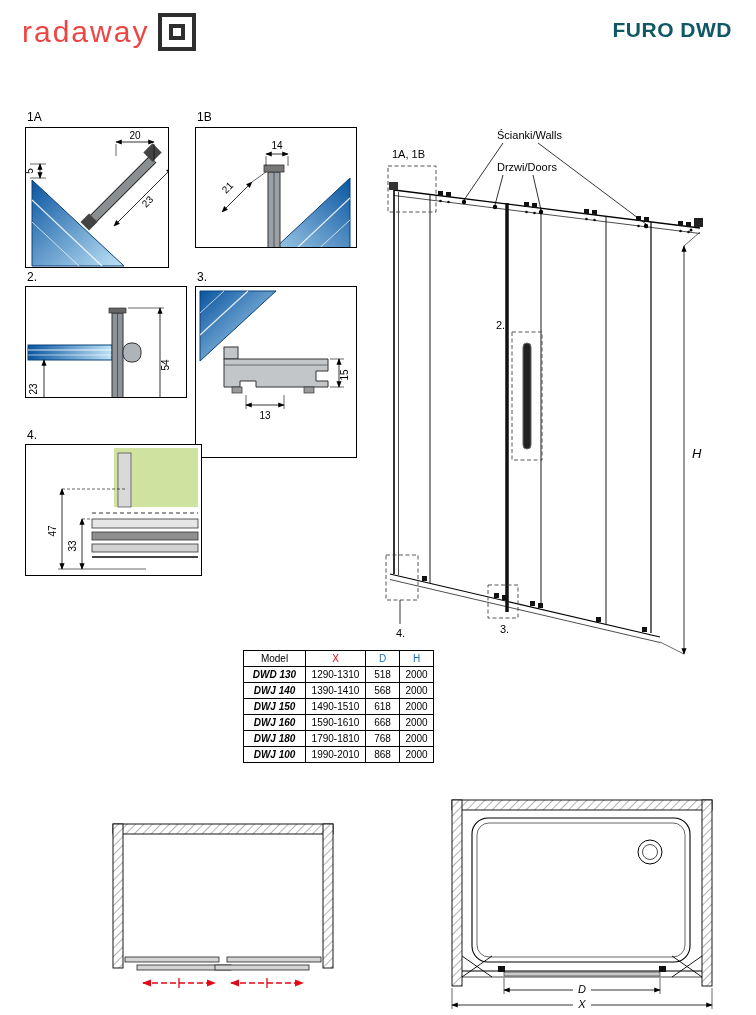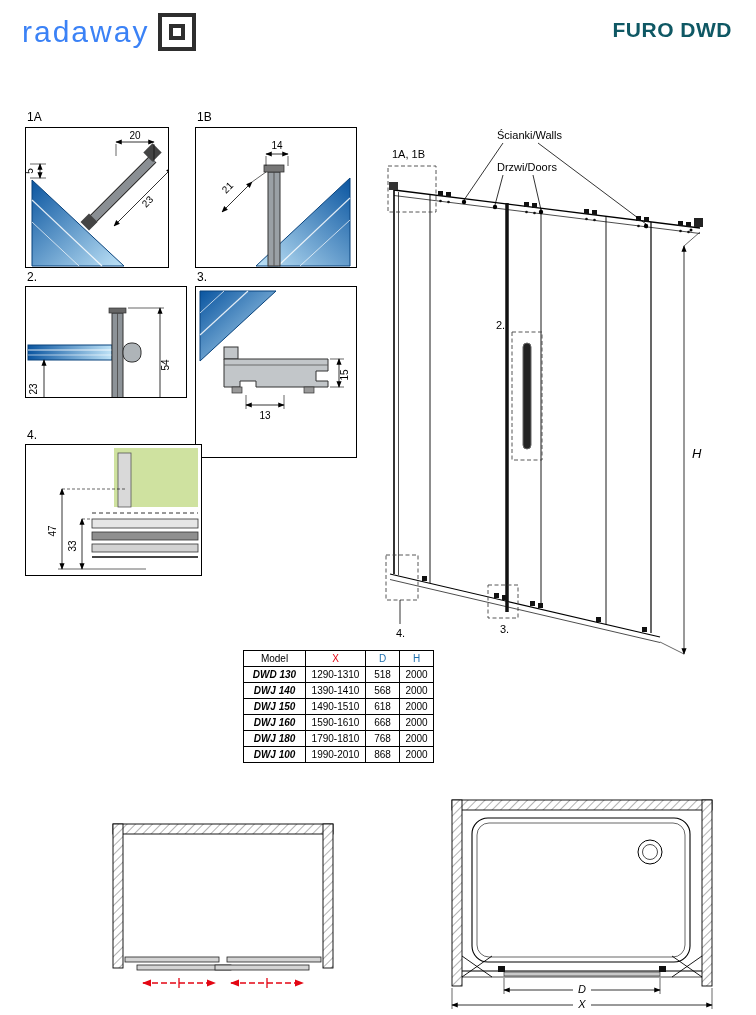--- a/index.html
+++ b/index.html
@@ -2,21 +2,21 @@
 <html><head>
 <meta charset="utf-8">
 <style>
   * { margin:0; padding:0; box-sizing:border-box; }
   html,body { width:756px; height:1015px; }
   body { background:#fff; font-family:"Liberation Sans","DejaVu Sans",sans-serif; color:#000; position:relative; overflow:hidden; }
   .abs { position:absolute; }
   .detail-box { position:absolute; border:1px solid #000; background:#fff; overflow:hidden; }
   .detail-label { position:absolute; font-size:12px; color:#000000; }
   .logo-wrap { position:absolute; left:22px; top:12px; display:flex; align-items:center; gap:8px; }
-  .logo-text { font-size:30px; font-weight:500; letter-spacing:2px; color:#3b82f6; line-height:1; }
+  .logo-text { font-size:30px; font-weight:500; letter-spacing:2px; color:#ef4444; line-height:1; }
   .page-title { position:absolute; right:24px; top:18px; font-size:21px; font-weight:bold; letter-spacing:.5px; color:#0f5864; }
   svg text { font-family:"Liberation Sans","DejaVu Sans",sans-serif; }
   .dim { font-size:10px; fill:#000; }
   .lbl { font-size:11px; fill:#000; }
   .spec-table { border-collapse:collapse; font-size:10px; background:#fff; }
   .spec-table th,.spec-table td { border:1px solid #000; padding:2px 5px; text-align:center; white-space:nowrap; }
   .spec-table th { font-weight:normal; }
   .col-model { width:62px; } .col-x { width:60px; } .col-d { width:34px; } .col-h { width:34px; }
   .th-x { color:#e30613; } .th-d,.th-h { color:#1d6fae; }
   .td-model { font-weight:bold; font-style:italic; }
@@ -86,21 +86,21 @@
         <line x1="14" y1="36" x2="14" y2="50" stroke-width="0.8" marker-start="url(#arB)" marker-end="url(#arB)"></line>
         <line x1="88" y1="98" x2="146" y2="40" stroke-width="0.8" marker-start="url(#arB)" marker-end="url(#arB)"></line>
       </g>
       <text class="dim" x="109" y="11" text-anchor="middle">20</text>
       <text class="dim" x="7" y="43" text-anchor="middle" transform="rotate(-90 7 43)">5</text>
       <text class="dim" x="124" y="76" text-anchor="middle" transform="rotate(-45 124 76)">23</text>
     </svg>
   </div>
 
   <div class="detail-label" style="left:197px;top:110px">1B</div>
-  <div class="detail-box" style="left:195px;top:127px;width:162px;height:141px">
+  <div class="detail-box" style="left:195px;top:127px;width:162px;height:121px">
     <svg width="160" height="139" viewBox="0 0 160 139">
       <g>
         <polygon points="154,50 154,138 60,138" fill="url(#glassD2)" stroke="#09437c" stroke-width="1"></polygon>
         <line x1="154" y1="70" x2="82" y2="138" stroke="#fff" stroke-width="1.2" opacity="0.85"></line>
         <line x1="154" y1="92" x2="104" y2="138" stroke="#fff" stroke-width="1" opacity="0.7"></line>
       </g>
       <g>
         <rect x="72" y="44" width="12" height="94" fill="#9aa0a5" stroke="#333" stroke-width="1"></rect>
         <line x1="78" y1="44" x2="78" y2="138" stroke="#555" stroke-width="1"></line>
         <rect x="68" y="37" width="20" height="7" fill="#777" stroke="#333" stroke-width="0.8"></rect>

